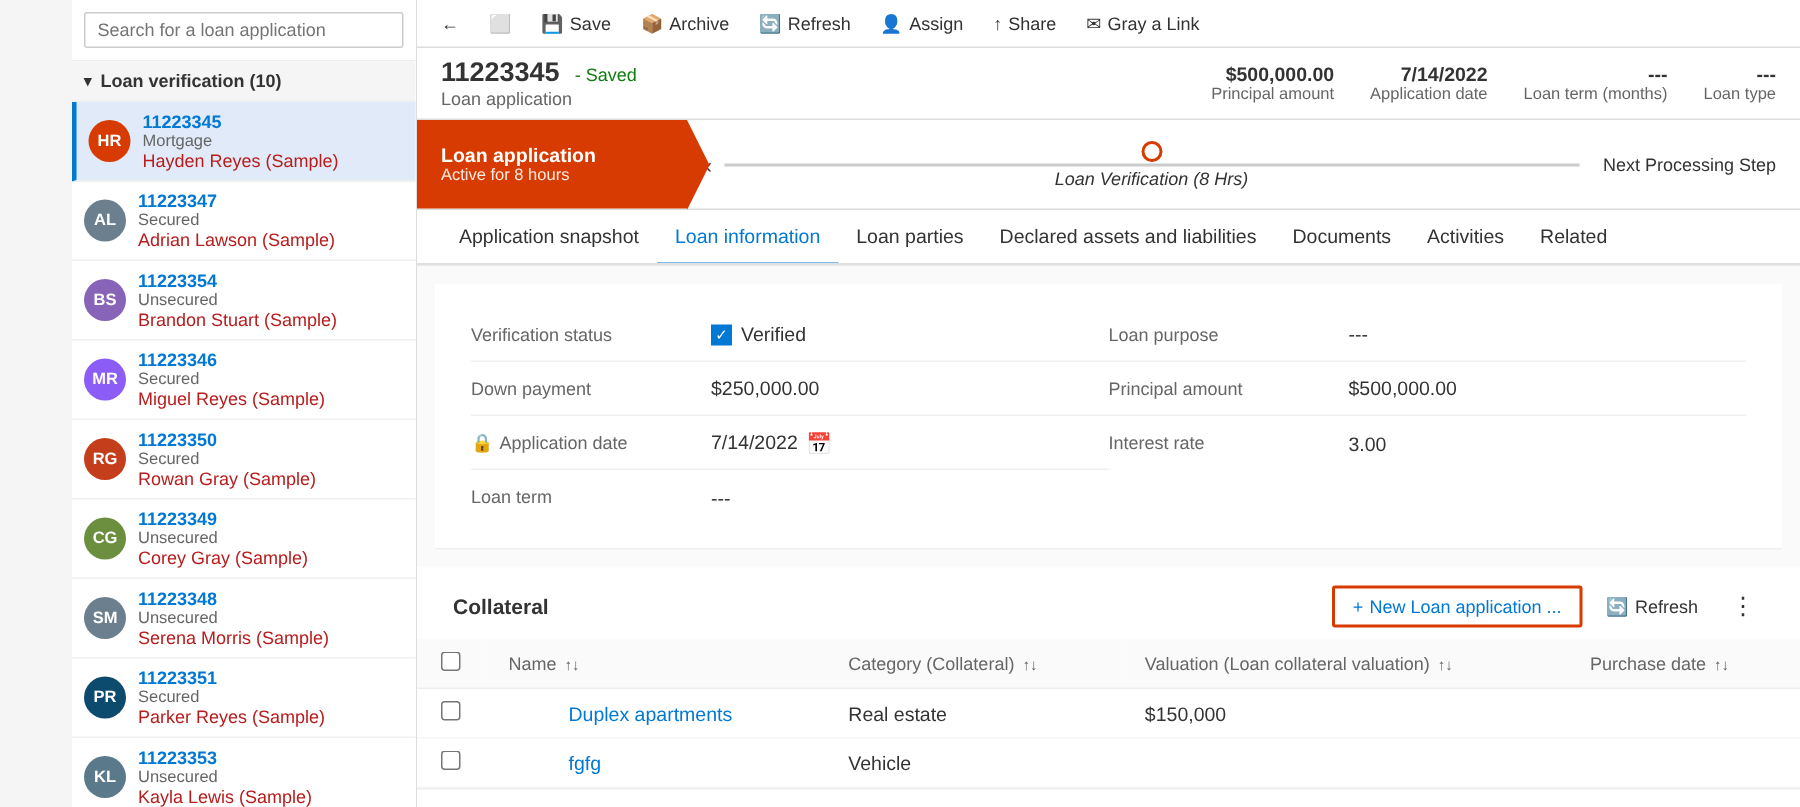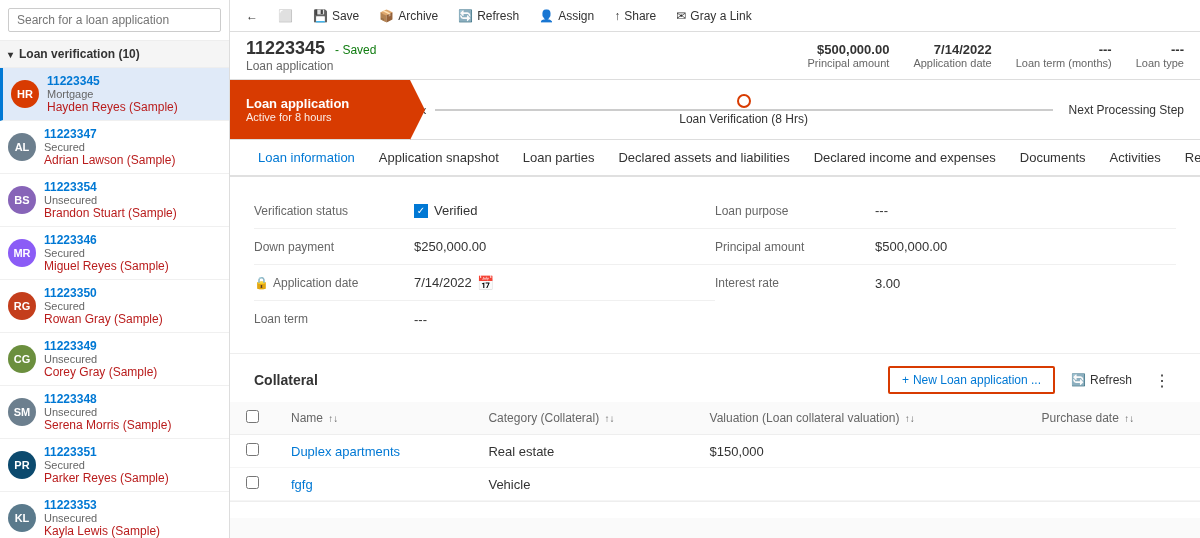--- a/index.html
+++ b/index.html
@@ -2,21 +2,21 @@
 <html><head>
   <meta charset="utf-8">
   <style>
     * { box-sizing: border-box; margin: 0; padding: 0; }
     body { font-family: 'Segoe UI', Arial, sans-serif; font-size: 13px; color: #333; background: #f5f5f5; overflow: hidden; }
 
     
     .app { display: flex; height: 538px; width: 1200px; }
 
     
-    .sidebar { width: 230px; background: #fff; border-right: 1px solid #ddd; display: flex; flex-direction: column; flex-shrink: 0; overflow-y: auto; }
+    .sidebar { width: 230px; background: #fff; border-right: 1px solid #ddd; display: flex; flex-direction: column; flex-shrink: 0; overflow-y: auto; margin-left: 48px; }
     .search-bar { padding: 8px; border-bottom: 1px solid #eee; }
     .search-bar input { width: 100%; border: 1px solid #ccc; border-radius: 2px; padding: 4px 8px; font-size: 12px; color: #666; }
     .section-header { display: flex; align-items: center; gap: 6px; padding: 6px 8px; font-size: 12px; font-weight: 600; color: #333; background: #f5f5f5; border-bottom: 1px solid #eee; cursor: pointer; }
     .section-header .chevron { font-size: 10px; }
     .loan-list { flex: 1; }
     .loan-item { display: flex; align-items: center; gap: 8px; padding: 6px 8px; border-bottom: 1px solid #f0f0f0; cursor: pointer; }
     .loan-item.active { background: #e0eaf8; border-left: 3px solid #0078d4; }
     .loan-item .avatar { width: 28px; height: 28px; border-radius: 50%; display: flex; align-items: center; justify-content: center; font-size: 11px; font-weight: 600; color: #fff; flex-shrink: 0; }
     .loan-item .info { flex: 1; min-width: 0; }
     .loan-item .loan-id { font-size: 12px; font-weight: 600; color: #0078d4; }
@@ -41,38 +41,38 @@
     .meta-value { font-size: 13px; font-weight: 600; color: #333; }
     .meta-label { font-size: 11px; color: #666; }
 
     
     .stage-bar { background: #fff; border-bottom: 1px solid #ddd; display: flex; align-items: center; height: 60px; }
     .stage-active { background: #d83b01; color: #fff; padding: 0 16px; height: 100%; display: flex; flex-direction: column; justify-content: center; min-width: 180px; position: relative; }
     .stage-active::after { content: ''; position: absolute; right: -15px; top: 0; border-top: 30px solid transparent; border-bottom: 30px solid transparent; border-left: 15px solid #d83b01; z-index: 1; }
     .stage-active-title { font-size: 13px; font-weight: 600; }
     .stage-active-sub { font-size: 11px; opacity: 0.9; }
     .stage-chevron { color: #333; padding: 0 8px; font-size: 14px; cursor: pointer; margin-left: 4px; }
-    .stage-progress { flex: 1; display: flex; align-items: center; justify-content: center; position: relative; }
+    .stage-progress { flex: 1; display: flex; align-items: center; justify-content: center; position: relative; font-style: italic; }
     .stage-line { position: absolute; top: 50%; left: 0; right: 0; height: 2px; background: #ccc; transform: translateY(-50%); }
     .stage-circle { width: 14px; height: 14px; border-radius: 50%; border: 2px solid #d83b01; background: #fff; position: relative; z-index: 1; }
     .stage-circle.active { background: #fff; border-color: #d83b01; }
     .stage-label { font-size: 12px; color: #333; font-weight: 500; }
     .stage-center { display: flex; flex-direction: column; align-items: center; gap: 4px; position: relative; z-index: 1; }
     .stage-next { padding: 0 16px; font-size: 12px; color: #333; font-weight: 500; }
 
     
     .tabs { display: flex; background: #fff; border-bottom: 2px solid #e0e0e0; padding: 0 16px; overflow-x: auto; }
     .tab { padding: 10px 12px; font-size: 13px; cursor: pointer; color: #333; white-space: nowrap; border-bottom: 2px solid transparent; margin-bottom: -2px; }
     .tab.active { color: #0078d4; border-bottom: 2px solid #0078d4; font-weight: 500; }
 
     
     .content { flex: 1; overflow-y: auto; background: #fafafa; padding: 0; }
 
     
-    .form-section { background: #fff; margin: 0; padding: 16px 24px; border-bottom: 1px solid #eee; }
+    .form-section { background: #fff; margin: 12px; padding: 16px 24px; border-bottom: 1px solid #eee; }
     .form-grid { display: grid; grid-template-columns: 1fr 1fr; gap: 0; }
     .form-row { display: flex; align-items: center; padding: 8px 0; border-bottom: 1px solid #f0f0f0; min-height: 36px; }
     .form-row:last-child { border-bottom: none; }
     .form-label { width: 160px; font-size: 12px; color: #666; flex-shrink: 0; display: flex; align-items: center; gap: 4px; }
     .form-value { font-size: 13px; color: #333; display: flex; align-items: center; gap: 6px; }
     .form-value .checkbox { width: 14px; height: 14px; background: #0078d4; border: none; display: inline-flex; align-items: center; justify-content: center; color: #fff; font-size: 10px; }
     .form-value .calendar-icon { color: #666; font-size: 14px; cursor: pointer; }
     .lock-icon { color: #666; font-size: 12px; }
 
     
@@ -83,21 +83,21 @@
     .new-btn { display: flex; align-items: center; gap: 4px; padding: 5px 12px; border: 1px solid #0078d4; color: #0078d4; background: #fff; font-size: 12px; cursor: pointer; border-radius: 2px; font-weight: 500; }
     .refresh-btn { display: flex; align-items: center; gap: 4px; padding: 5px 8px; border: none; background: none; font-size: 12px; color: #333; cursor: pointer; }
     .more-btn { padding: 4px 6px; border: none; background: none; cursor: pointer; color: #333; font-size: 16px; }
 
     
     .collateral-table { width: 100%; border-collapse: collapse; }
     .collateral-table thead tr { border-bottom: 1px solid #eee; background: #fafafa; }
     .collateral-table th { padding: 8px 16px; font-size: 12px; color: #666; font-weight: 500; text-align: left; }
     .collateral-table th:first-child { width: 40px; }
     .collateral-table td { padding: 8px 16px; font-size: 13px; border-bottom: 1px solid #f5f5f5; }
-    .cell-link { color: #0078d4; cursor: pointer; text-decoration: none; }
+    .cell-link { color: #0078d4; cursor: pointer; text-decoration: none; margin-left: 40px; }
     .sort-icon { font-size: 10px; margin-left: 2px; }
     input[type="checkbox"] { accent-color: #0078d4; }
 
     
     .pagination { display: flex; align-items: center; justify-content: space-between; padding: 8px 16px; border-top: 1px solid #eee; }
 
     
     .new-loan-box { border: 2px solid #d83b01; border-radius: 2px; }
   </style>
 </head>
@@ -263,25 +263,24 @@
         <div class="stage-line"></div>
         <div class="stage-center">
           <div class="stage-circle active"></div>
           <div class="stage-label">Loan Verification (8 Hrs)</div>
         </div>
       </div>
       <div class="stage-next">Next Processing Step</div>
     </div>
 
     <div class="tabs" id="tabs-container">
+        <div class="tab">Application snapshot</div>
         <div class="tab active">Loan information</div>
-        <div class="tab">Application snapshot</div>
         <div class="tab">Loan parties</div>
         <div class="tab">Declared assets and liabilities</div>
-        <div class="tab">Declared income and expenses</div>
         <div class="tab">Documents</div>
         <div class="tab">Activities</div>
         <div class="tab">Related</div>
       </div>
 
     <div class="content">
 
       <div class="form-section">
         <div class="form-grid">
           <div id="left-fields">

